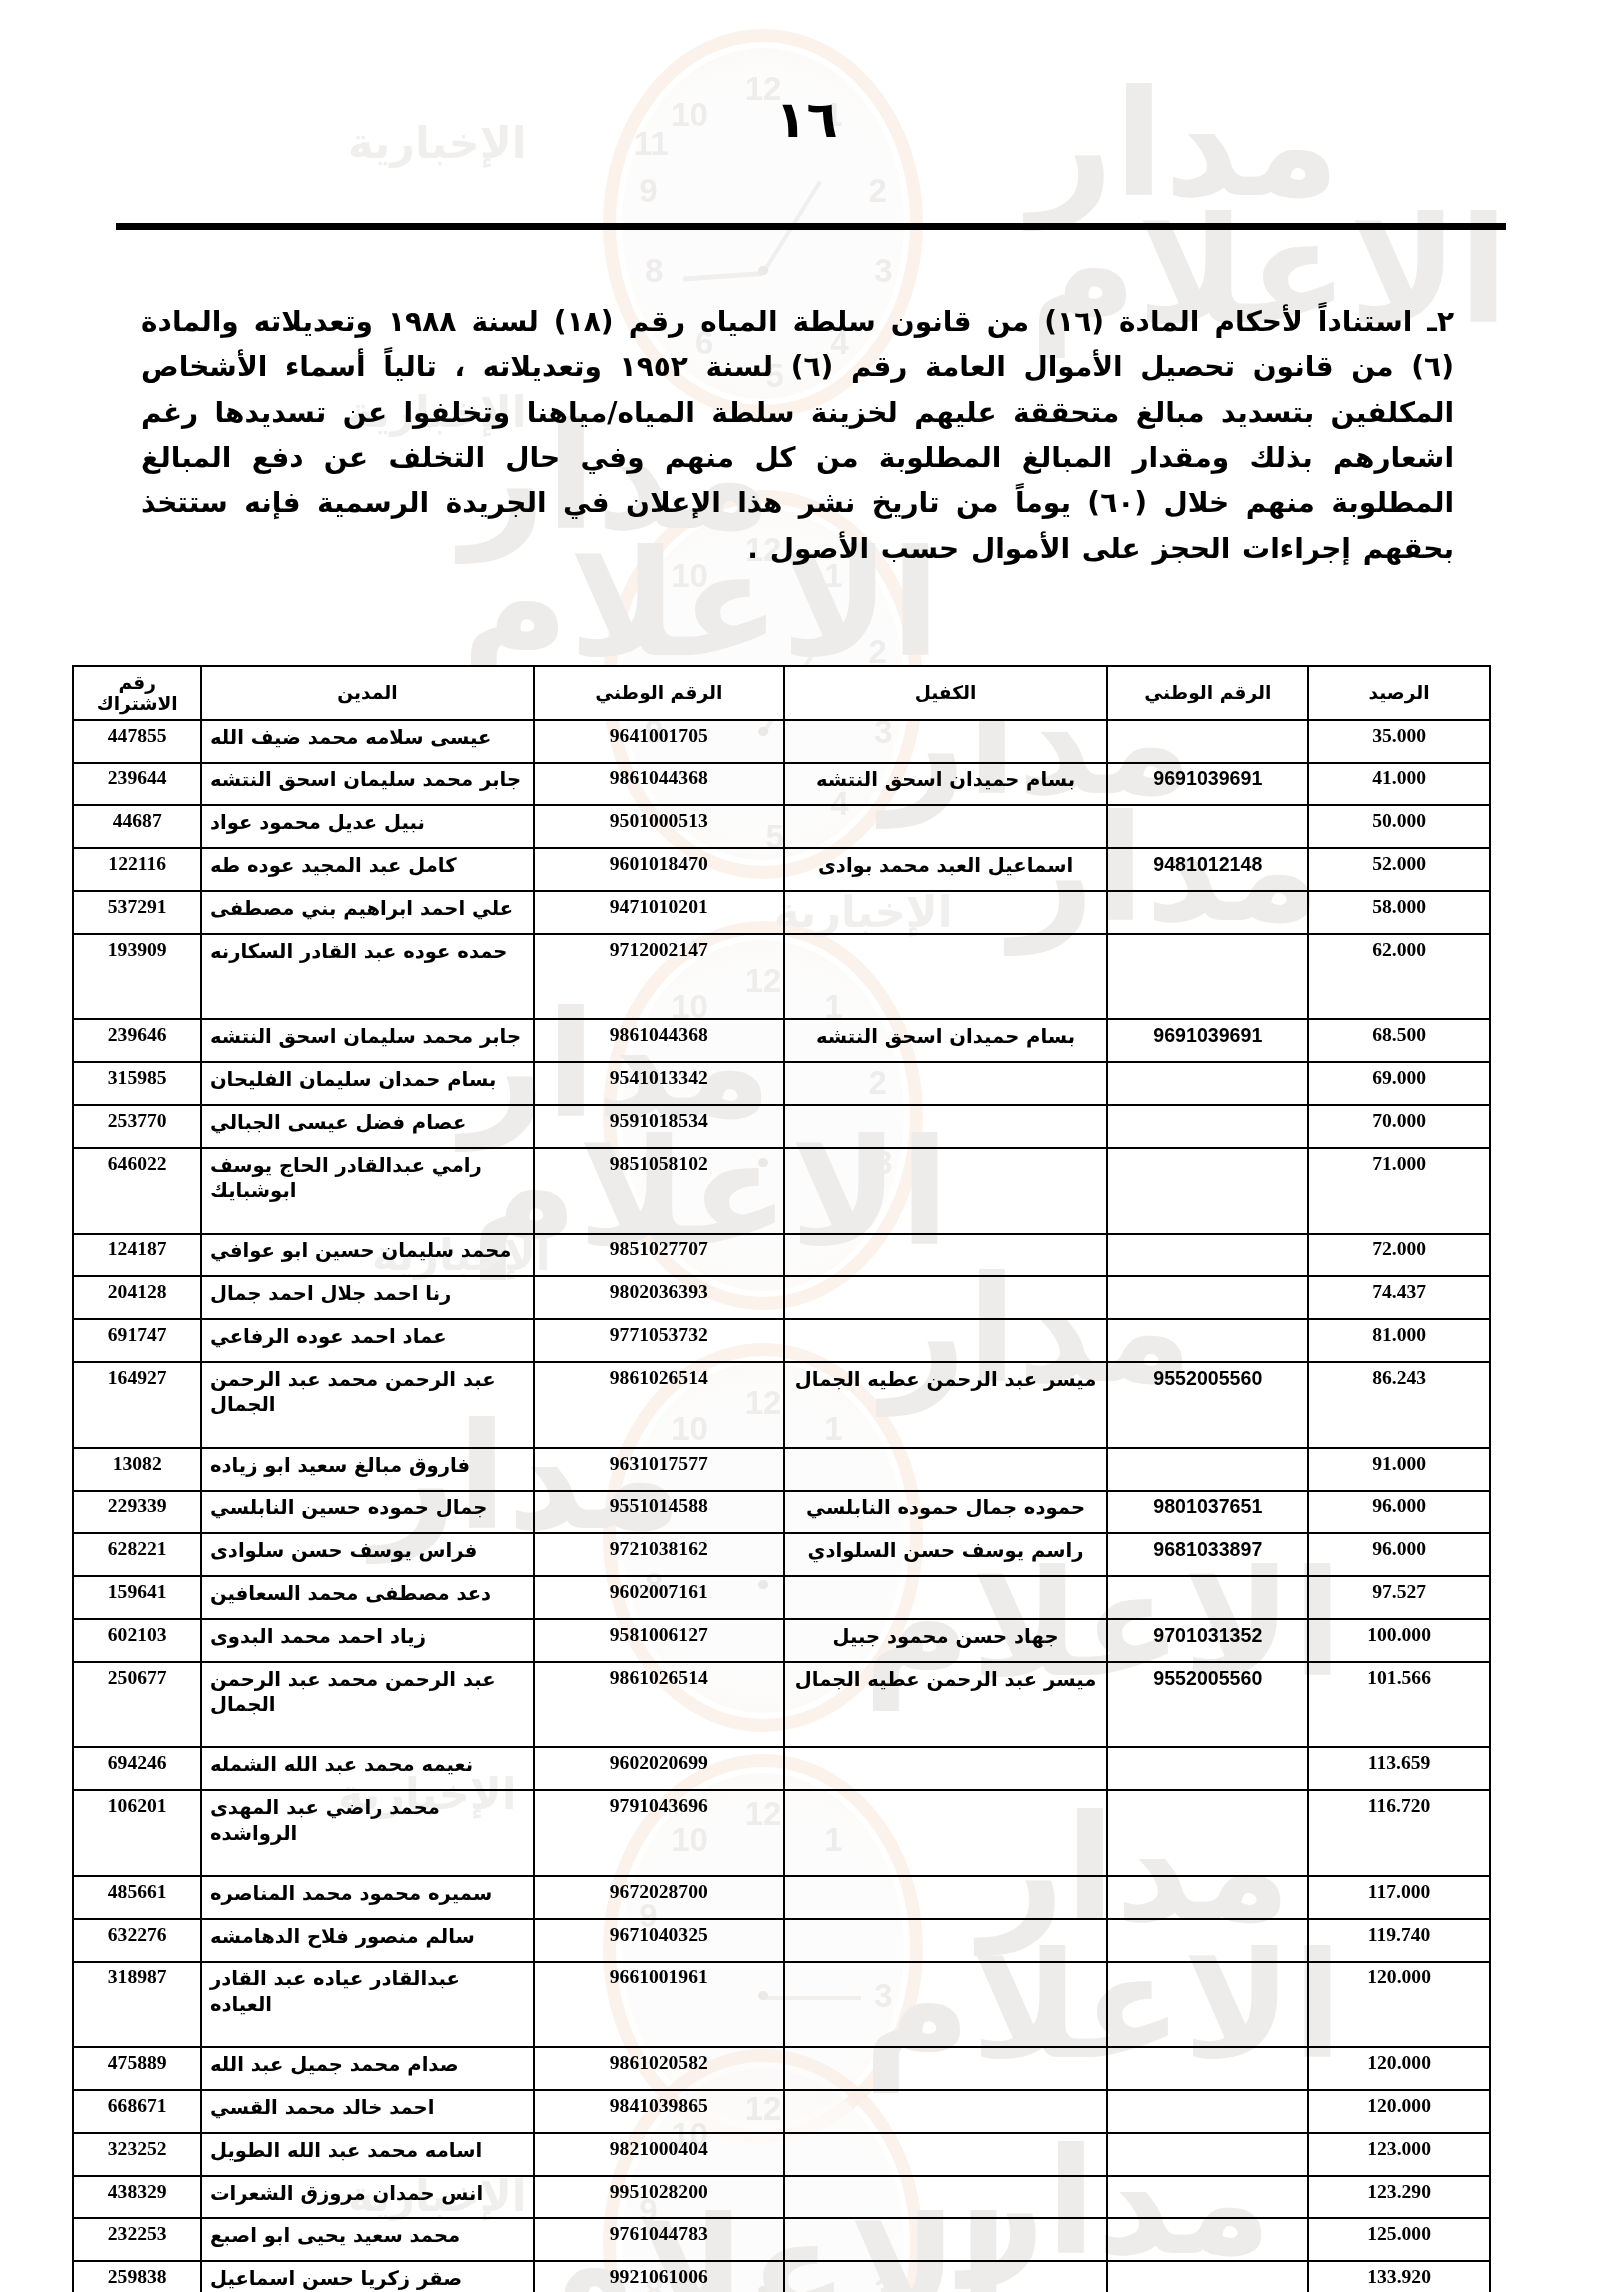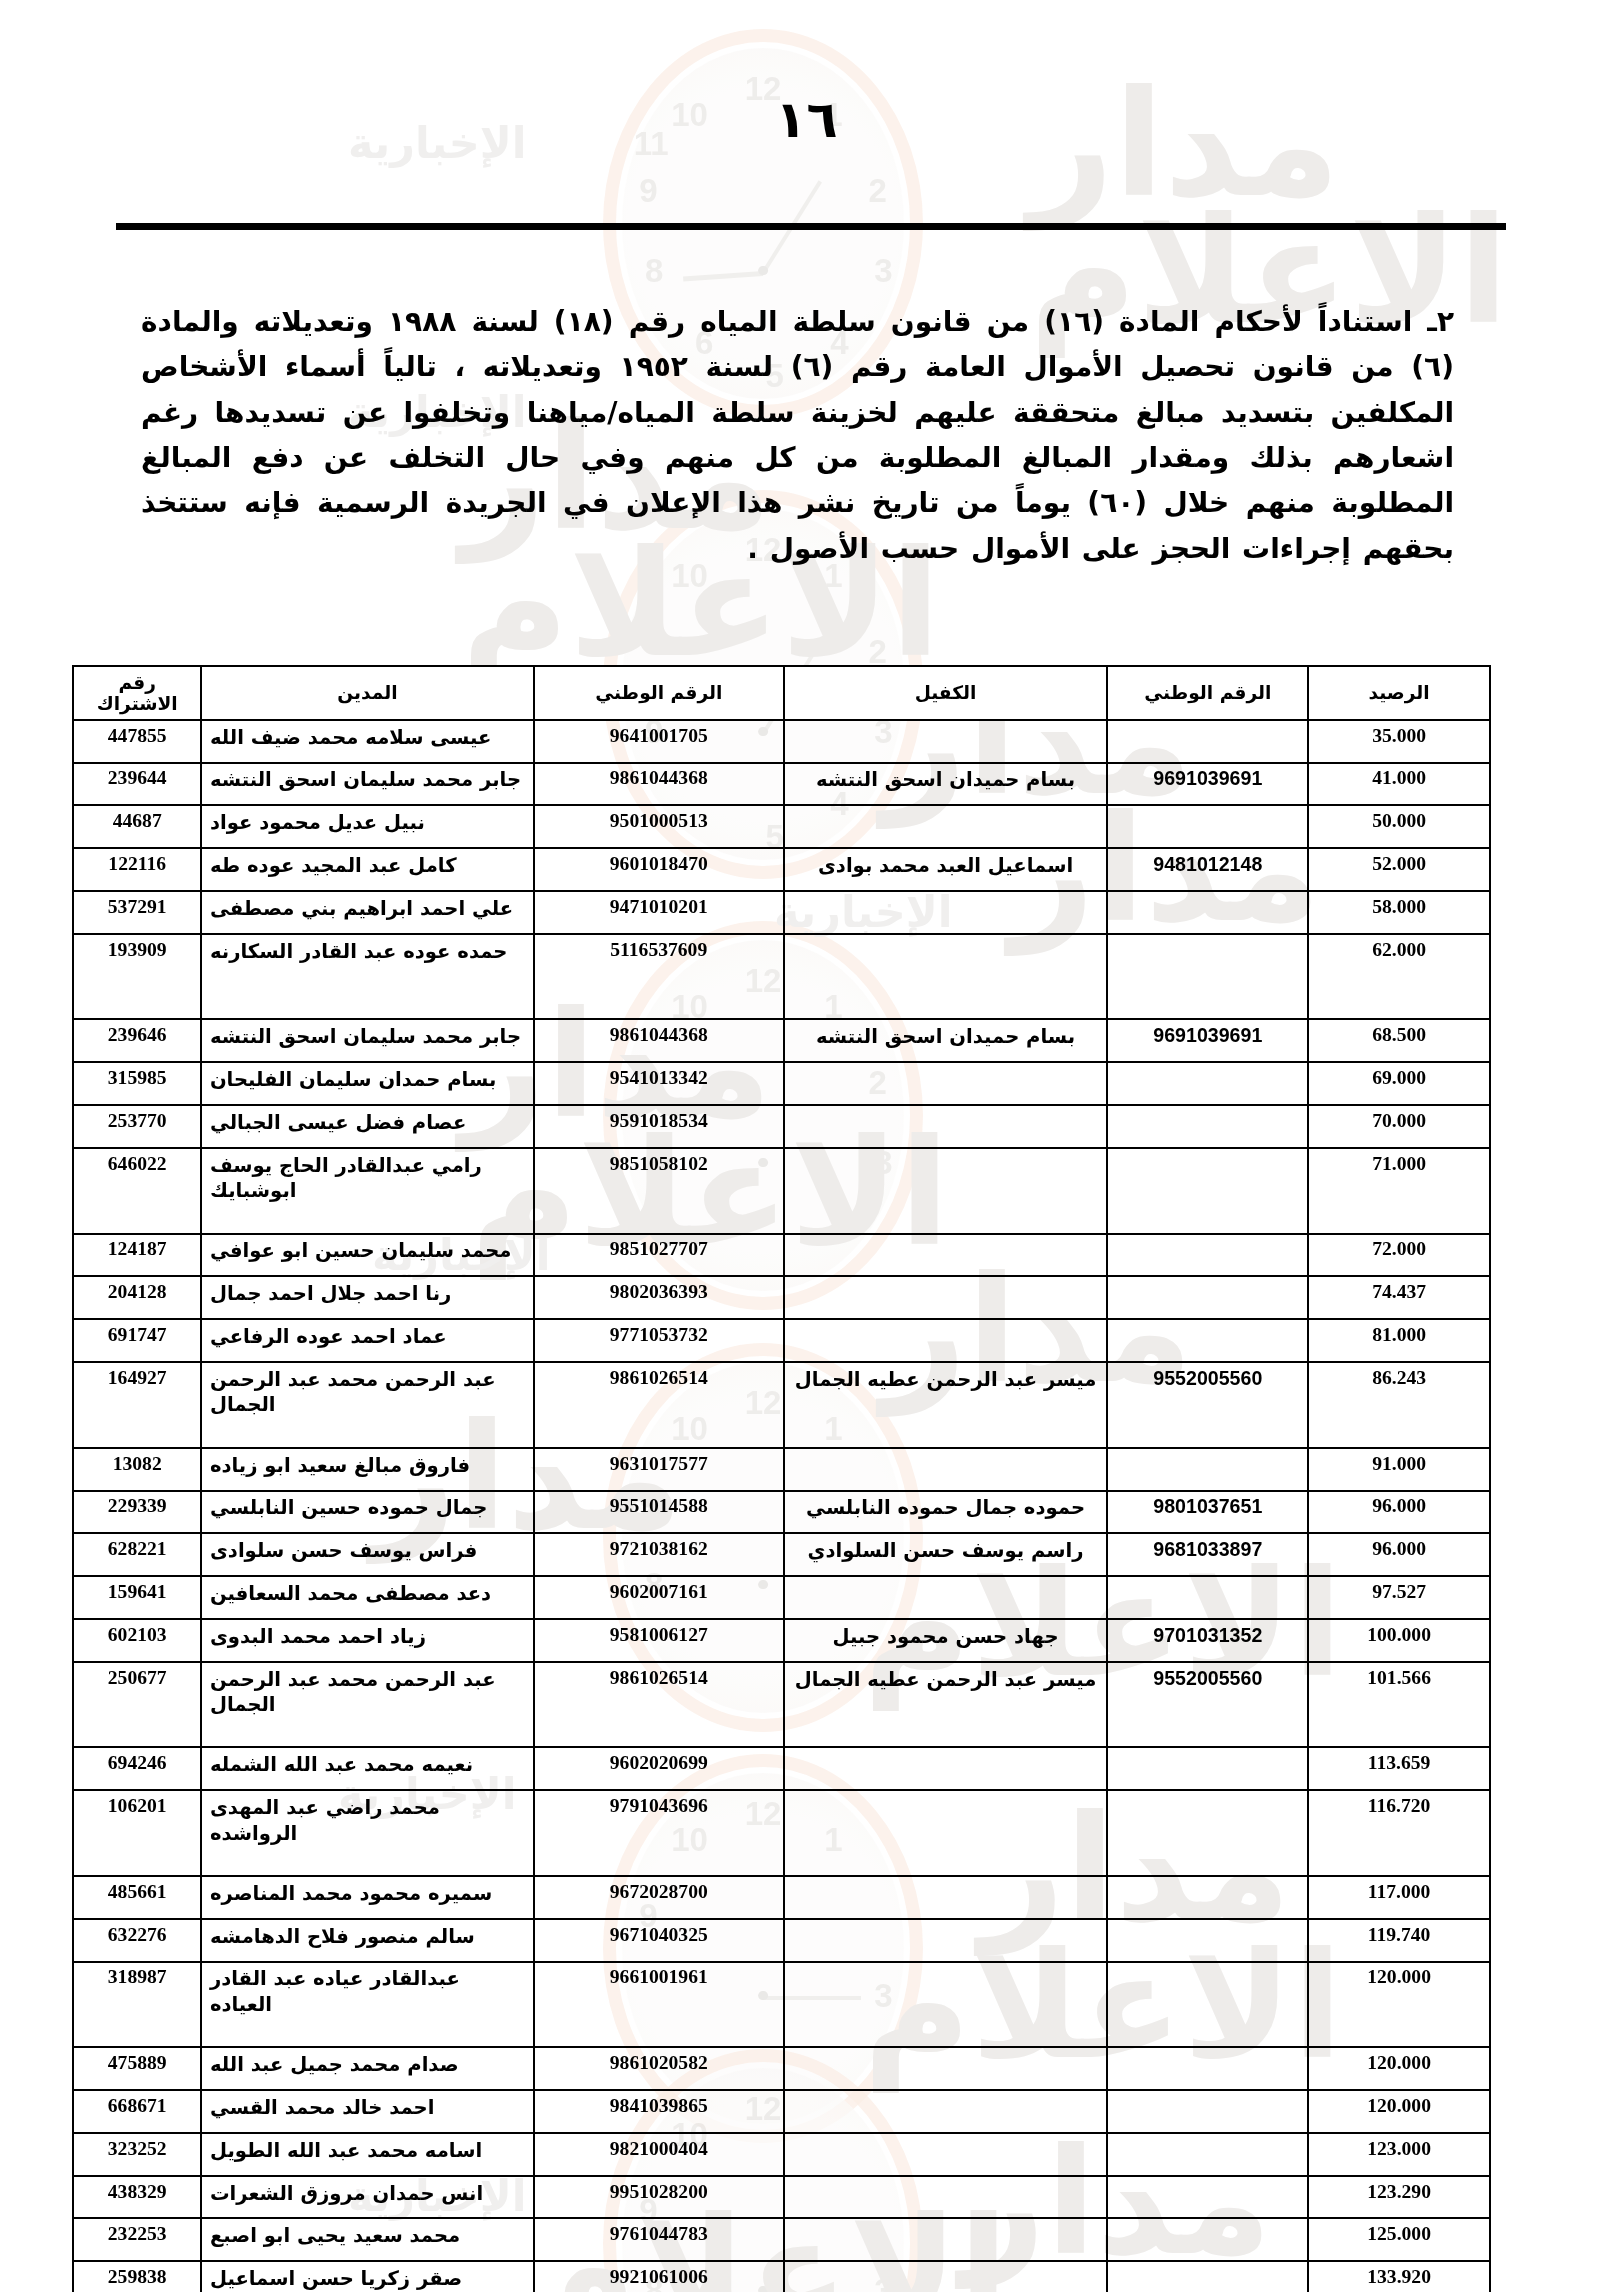--- a/index.html
+++ b/index.html
@@ -350,21 +350,21 @@
             <td class="c-gnid"></td>
             <td class="c-guar"></td>
             <td class="c-nid">9471010201</td>
             <td class="c-debtor">علي احمد ابراهيم بني مصطفى</td>
             <td class="c-sub">537291</td>
           </tr>
           <tr class="tall">
             <td class="c-bal">62.000</td>
             <td class="c-gnid"></td>
             <td class="c-guar"></td>
-            <td class="c-nid">5116537609</td>
+            <td class="c-nid">9712002147</td>
             <td class="c-debtor">حمده عوده عبد القادر السكارنه</td>
             <td class="c-sub">193909</td>
           </tr>
           <tr>
             <td class="c-bal">68.500</td>
             <td class="c-gnid">9691039691</td>
             <td class="c-guar">بسام حميدان اسحق النتشه</td>
             <td class="c-nid">9861044368</td>
             <td class="c-debtor">جابر محمد  سليمان اسحق النتشه</td>
             <td class="c-sub">239646</td>

